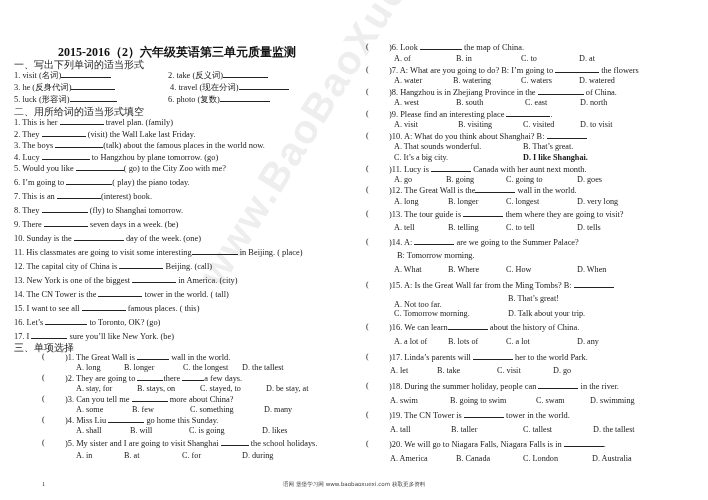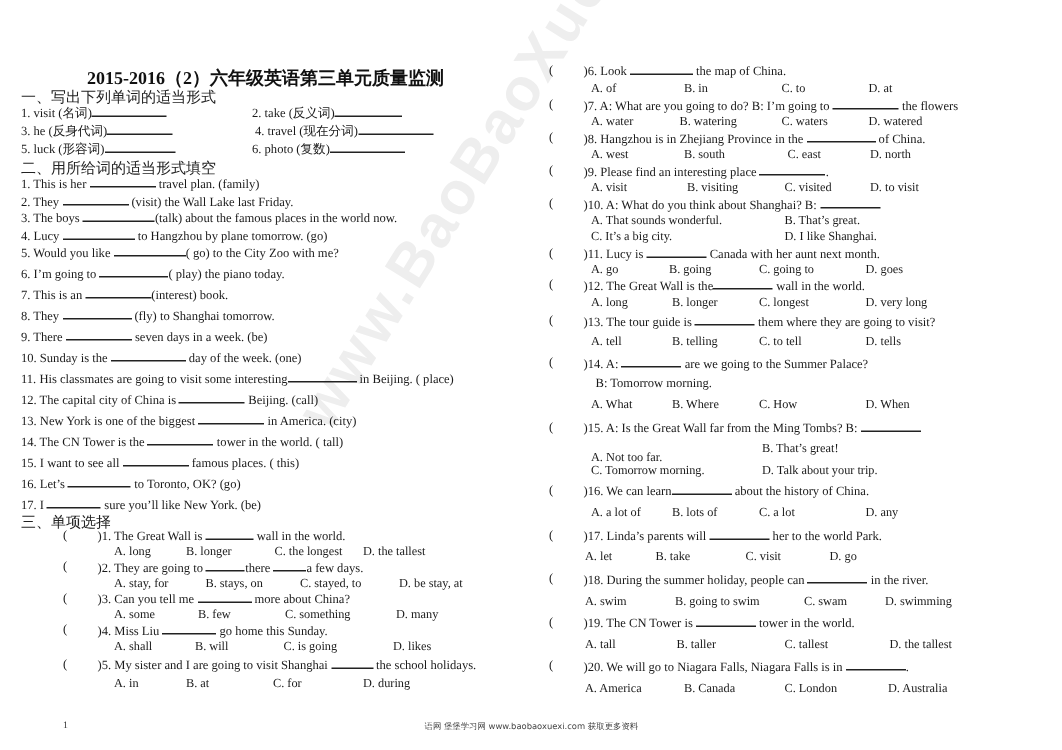--- a/index.html
+++ b/index.html
@@ -128,21 +128,21 @@
   <div class="abs opt" style="left:394px; top:120px;">A. visit</div>
   <div class="abs opt" style="left:458px; top:120px;text-align:center;">B. visiting</div>
   <div class="abs opt" style="left:523px; top:120px;">C. visited</div>
   <div class="abs opt" style="left:580px; top:120px;">D. to visit</div>
 
   <div class="abs t" style="left:366px; top:131px;">(</div>
   <div class="abs t" style="left:389px; top:131px;"><span>)10.</span> <span>A: What do you think about Shanghai?      B:</span> <span class="blank" style="width:40px"></span></div>
   <div class="abs opt" style="left:394px; top:142px;">A. That sounds wonderful.</div>
   <div class="abs opt" style="left:523px; top:142px;text-align:right;">B. That’s great.</div>
   <div class="abs opt" style="left:394px; top:153px;">C. It’s a big city.</div>
-  <div class="abs opt" style="left:523px; top:153px;">D. I like Shanghai.</div>
+  <div class="abs opt" style="left:523px; top:153px;font-weight:bold;">D. I like Shanghai.</div>
 
   <div class="abs t" style="left:366px; top:164px;">(</div>
   <div class="abs t" style="left:389px; top:164px;"><span>)11.</span> <span>Lucy is</span> <span class="blank" style="width:40px"></span> <span>Canada with her aunt next month.</span></div>
   <div class="abs opt" style="left:394px; top:175px;">A. go</div>
   <div class="abs opt" style="left:446px; top:175px;">B. going</div>
   <div class="abs opt" style="left:506px; top:175px;">C. going to</div>
   <div class="abs opt" style="left:577px; top:175px;">D. goes</div>
 
   <div class="abs t" style="left:366px; top:185px;">(</div>
   <div class="abs t" style="left:389px; top:185px;"><span>)12.</span> <span>The Great Wall is the</span><span class="blank" style="width:40px"></span> <span>wall in the world.</span></div>

